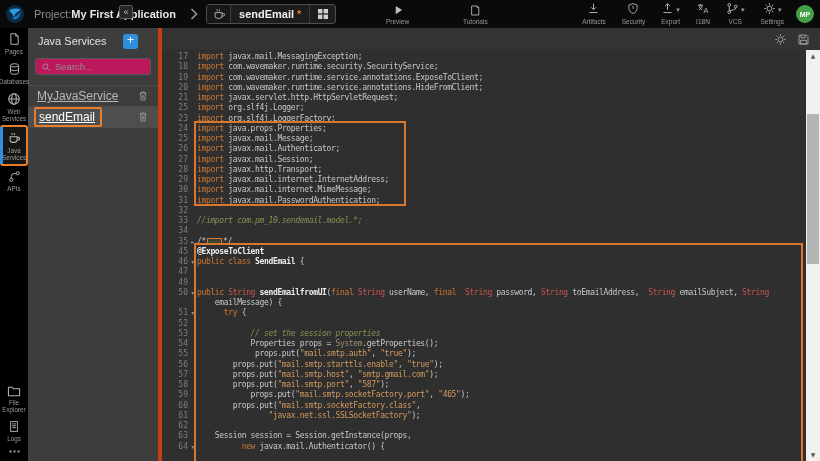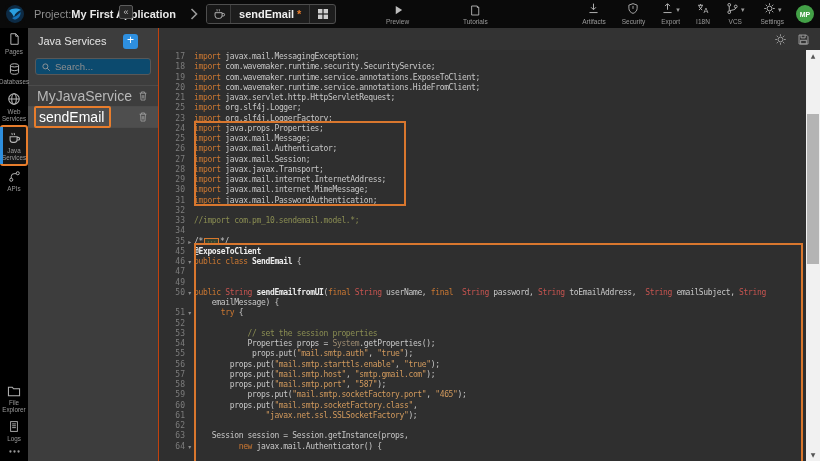--- a/index.html
+++ b/index.html
@@ -49,49 +49,49 @@
 
   
   .panel { position:absolute; left:28px; top:28px; width:130px; height:433px; background:#3d3d3d; z-index:10; }
   .panel-head { height:26px; display:flex; align-items:center; padding:0 6px 0 10px; }
   .panel-title { font-size:11px; color:#e3e3e3; flex:1; }
   .add-btn { width:15px; height:15px; background:#2e8fdf; border-radius:3px; color:#fff;
              font-size:12px; line-height:13px; text-align:center; cursor:pointer; margin-right:14px; }
   .collapse-btn { position:absolute; left:119px; top:5px; width:14px; height:14px; background:#262626;
                   border:1px solid #5c5c5c; border-radius:2px; color:#c0c0c0; font-size:9px;
                   line-height:12px; text-align:center; cursor:pointer; z-index:40; }
-  .search-box { margin:4px 7px 8px 7px; height:17px; background:#0c4a6e; border:1px solid #585858;
+  .search-box { margin:4px 7px 8px 7px; height:17px; background:#be185d; border:1px solid #585858;
                 border-radius:3px; display:flex; align-items:center; padding:0 5px; }
   .search-box input { background:transparent; border:none; outline:none; color:#cfcfcf;
                       font-size:9.5px; width:90px; margin-left:4px; font-family:"Liberation Sans",sans-serif; }
   .search-box input::placeholder { color:#8f8f8f; }
   .svc-list { border-top:1px solid #4b4b4b; margin-top:10px; }
   .svc-row { height:21px; display:flex; align-items:center; padding:0 8px 0 6px;
              border-bottom:1px solid #4b4b4b; cursor:pointer; }
-  .svc-row .nm { flex:1; font-size:14px; color:#b8b8b8; padding:1px 3px; }
+  .svc-row .nm { flex:1; font-size:12px; color:#b8b8b8; padding:1px 3px;text-decoration:underline; }
   .svc-row.sel { background:#4e4e4e; }
   .svc-row.sel .nm { color:#ffffff; border:2px solid #e87d2c; border-radius:2px; flex:0 1 auto;
                      margin-right:auto; padding:1px 5px 1px 3px; }
   .trash { width:14px; display:flex; justify-content:center; cursor:pointer; }
 
   
   .editor { position:absolute; left:158px; top:28px; width:662px; height:433px; background:#2f2f2f;
-            border-left:1px solid #c2410c; }
+            border-left:4px solid #c2410c; }
   .ed-strip { height:22px; background:#333333; display:flex; align-items:center; justify-content:flex-end;
               padding-right:10px; }
   .ed-strip .tool { margin-left:10px; cursor:pointer; display:flex; align-items:center; }
   .code { position:absolute; left:0; top:22px; right:14px; bottom:0; padding-top:2px;
           font-family:"DejaVu Sans Mono", monospace; font-size:8px; letter-spacing:-0.35px; }
   .row { display:flex; height:10.25px; line-height:10.25px; white-space:pre; }
   .row .ln { width:26px; text-align:right; color:#7d7d7d; flex:0 0 26px; letter-spacing:0; }
   .row .fold { width:9px; flex:0 0 9px; text-align:center; color:#8c8c8c; font-size:6px;
                font-family:"DejaVu Sans", sans-serif; line-height:10.25px; }
   .row .src { flex:1; color:#c8c8c8; }
   .tk-k { color:#cc7832; } .tk-t { color:#c75450; } .tk-s { color:#d29a5d; }
-  .tk-c { color:#8a8d52; } .tk-b { color:#ececec; font-weight:bold; }
+  .tk-c { color:#8a8d52; font-style:italic; } .tk-b { color:#ececec; font-weight:bold; }
   .tk-a { color:#ececec; font-weight:bold; } .tk-d { color:#9b8a70; }
   .foldbox { display:inline-block; width:15px; height:7px; border:1px solid #d9772e; background:#35402f;
              color:#97a05a; font-size:6px; line-height:5px; text-align:center; vertical-align:middle;
              margin:0 1px; }
 
   
   .vscroll { position:absolute; right:0; top:22px; bottom:0; width:14px; background:#f1f1f1; }
   .vscroll .arr { position:absolute; left:0; width:14px; height:12px; color:#555; font-size:6px;
                   text-align:center; line-height:12px; font-family:"DejaVu Sans",sans-serif; cursor:pointer; }
   .vscroll .arr.up { top:0; } .vscroll .arr.down { bottom:0; }
@@ -360,21 +360,21 @@
         <div class="row"><span class="ln">18</span><span class="fold"></span><span class="src"><span class="tk-k">import</span><span class="tk-p"> com.wavemaker.runtime.security.SecurityService;</span></span></div>
         <div class="row"><span class="ln">19</span><span class="fold"></span><span class="src"><span class="tk-k">import</span><span class="tk-p"> com.wavemaker.runtime.service.annotations.ExposeToClient;</span></span></div>
         <div class="row"><span class="ln">20</span><span class="fold"></span><span class="src"><span class="tk-k">import</span><span class="tk-p"> com.wavemaker.runtime.service.annotations.HideFromClient;</span></span></div>
         <div class="row"><span class="ln">21</span><span class="fold"></span><span class="src"><span class="tk-k">import</span><span class="tk-p"> javax.servlet.http.HttpServletRequest;</span></span></div>
         <div class="row"><span class="ln">25</span><span class="fold"></span><span class="src"><span class="tk-k">import</span><span class="tk-p"> org.slf4j.Logger;</span></span></div>
         <div class="row"><span class="ln">23</span><span class="fold"></span><span class="src"><span class="tk-k">import</span><span class="tk-p"> org.slf4j.LoggerFactory;</span></span></div>
         <div class="row"><span class="ln">24</span><span class="fold"></span><span class="src"><span class="tk-k">import</span><span class="tk-p"> java.props.Properties;</span></span></div>
         <div class="row"><span class="ln">25</span><span class="fold"></span><span class="src"><span class="tk-k">import</span><span class="tk-p"> javax.mail.Message;</span></span></div>
         <div class="row"><span class="ln">26</span><span class="fold"></span><span class="src"><span class="tk-k">import</span><span class="tk-p"> javax.mail.Authenticator;</span></span></div>
         <div class="row"><span class="ln">27</span><span class="fold"></span><span class="src"><span class="tk-k">import</span><span class="tk-p"> javax.mail.Session;</span></span></div>
-        <div class="row"><span class="ln">28</span><span class="fold"></span><span class="src"><span class="tk-k">import</span><span class="tk-p"> javax.javax.Transport;</span></span></div>
+        <div class="row"><span class="ln">28</span><span class="fold"></span><span class="src"><span class="tk-k">import</span><span class="tk-p"> javax.http.Transport;</span></span></div>
         <div class="row"><span class="ln">29</span><span class="fold"></span><span class="src"><span class="tk-k">import</span><span class="tk-p"> javax.mail.internet.InternetAddress;</span></span></div>
         <div class="row"><span class="ln">30</span><span class="fold"></span><span class="src"><span class="tk-k">import</span><span class="tk-p"> javax.mail.internet.MimeMessage;</span></span></div>
         <div class="row"><span class="ln">31</span><span class="fold"></span><span class="src"><span class="tk-k">import</span><span class="tk-p"> javax.mail.PasswordAuthentication;</span></span></div>
         <div class="row"><span class="ln">32</span><span class="fold"></span><span class="src"></span></div>
         <div class="row"><span class="ln">33</span><span class="fold"></span><span class="src"><span class="tk-c">//import com.pm_10.sendemail.model.*;</span></span></div>
         <div class="row"><span class="ln">34</span><span class="fold"></span><span class="src"></span></div>
         <div class="row"><span class="ln">35</span><span class="fold">▸</span><span class="src"><span class="tk-p">/*</span><span class="foldbox">···</span><span class="tk-p">*/</span></span></div>
         <div class="row"><span class="ln">45</span><span class="fold"></span><span class="src"><span class="tk-a">@ExposeToClient</span></span></div>
         <div class="row"><span class="ln">46</span><span class="fold">▾</span><span class="src"><span class="tk-k">public class</span><span class="tk-b"> SendEmail</span><span class="tk-p"> {</span></span></div>
         <div class="row"><span class="ln">47</span><span class="fold"></span><span class="src"></span></div>

